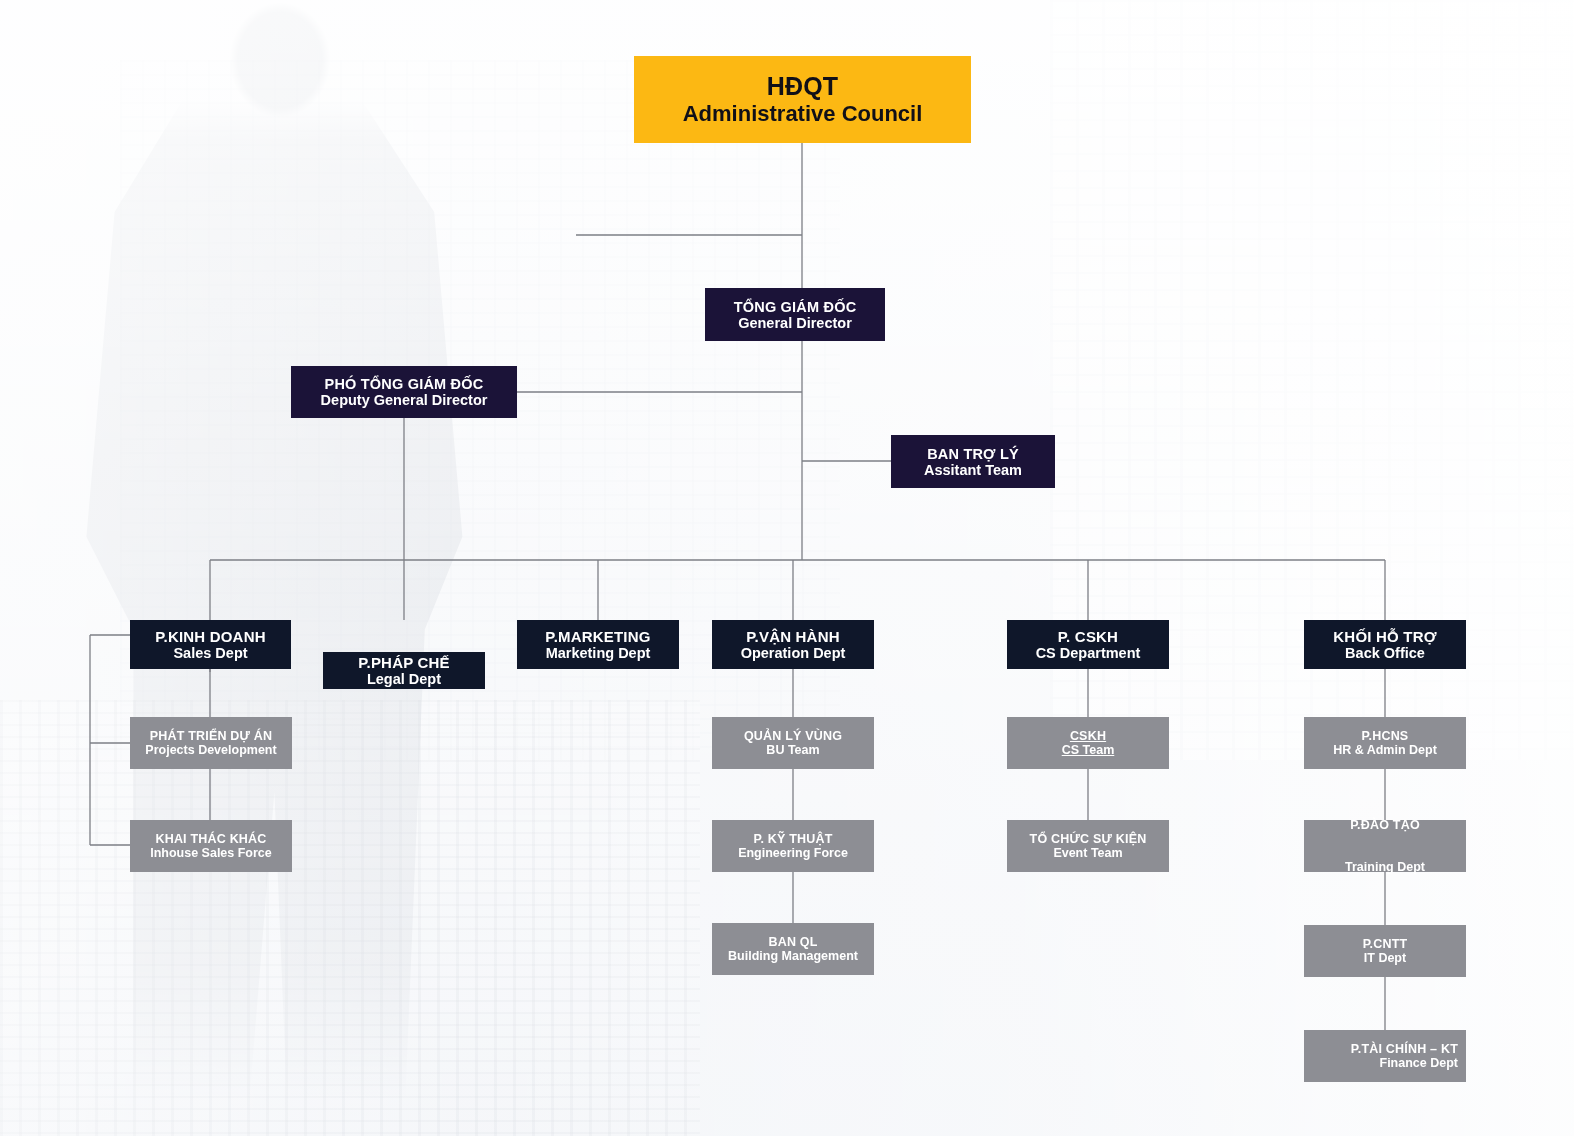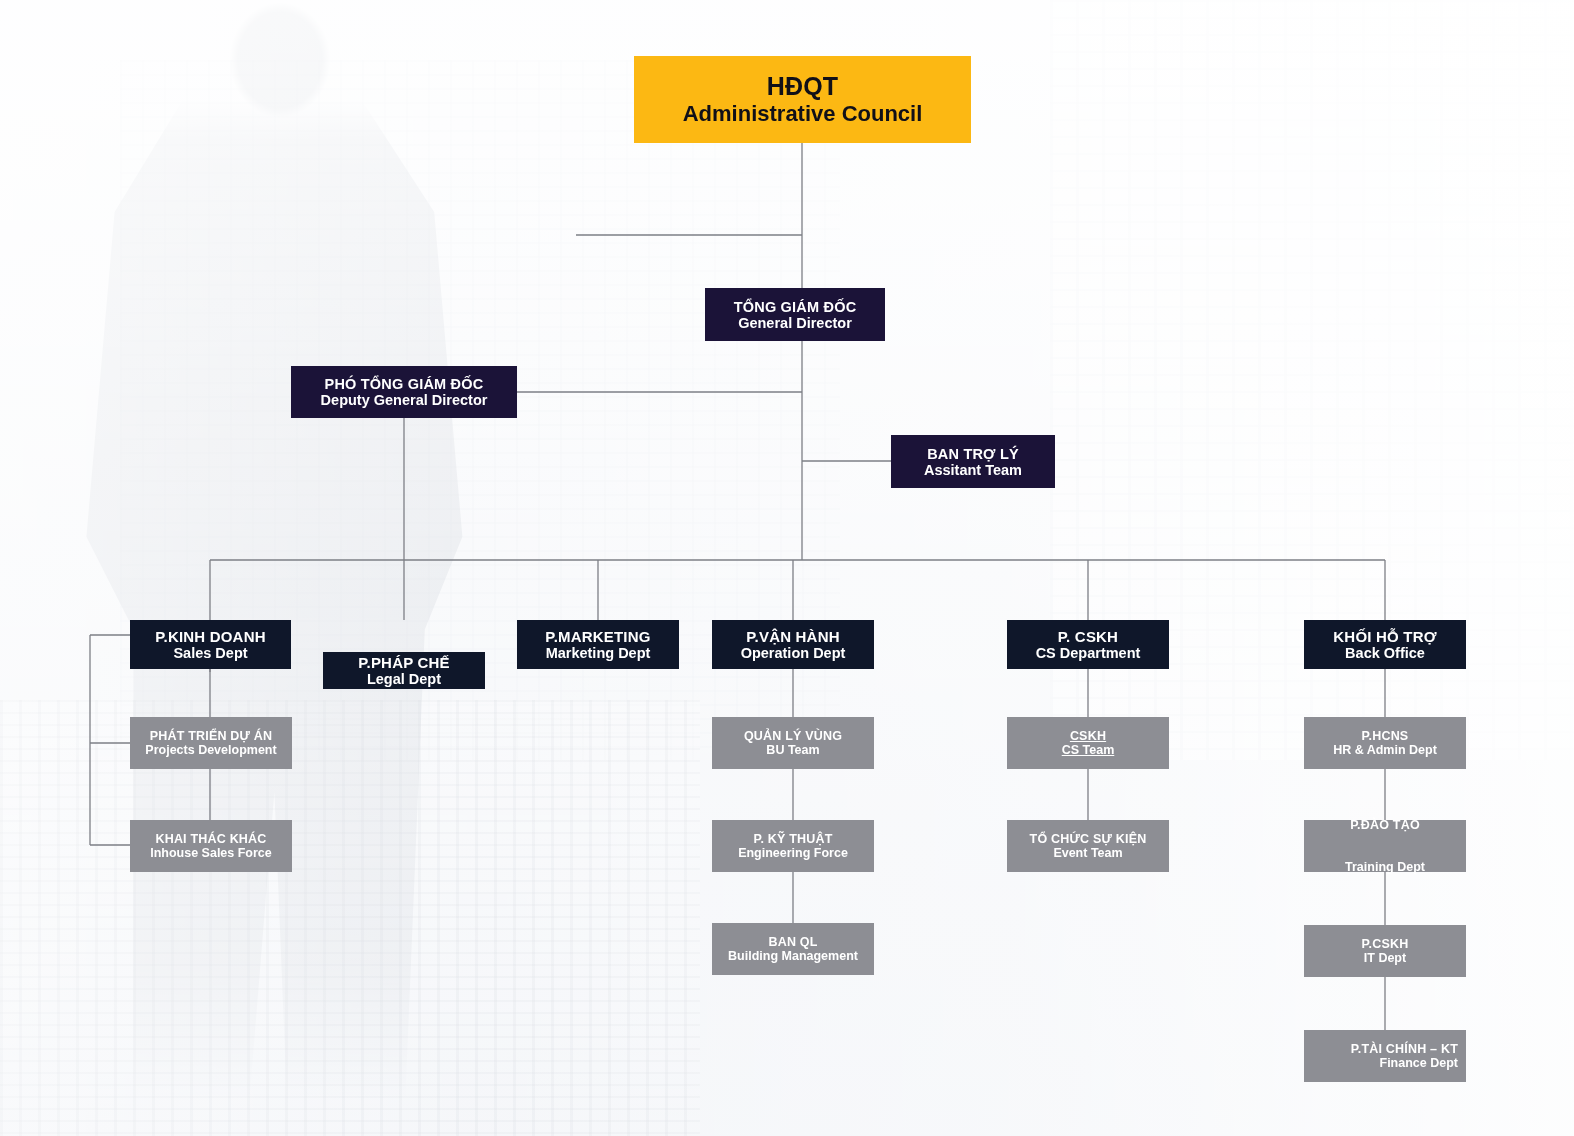--- a/index.html
+++ b/index.html
@@ -230,21 +230,21 @@
 
   <div class="node n-grey t-sub" style="left:1304px;top:717px;width:162px;height:52px;">
     <div class="l1">P.HCNS</div>
     <div class="l2">HR &amp; Admin Dept</div>
   </div>
   <div class="node n-grey t-sub" style="left:1304px;top:820px;width:162px;height:52px;gap:28px;">
     <div class="l1">P.ĐÀO TẠO</div>
     <div class="l2">Training Dept</div>
   </div>
   <div class="node n-grey t-sub" style="left:1304px;top:925px;width:162px;height:52px;">
-    <div class="l1">P.CSKH</div>
+    <div class="l1">P.CNTT</div>
     <div class="l2">IT Dept</div>
   </div>
   <div class="node n-grey t-sub" style="left:1304px;top:1030px;width:162px;height:52px;align-items:flex-end;">
     <div class="l1">P.TÀI CHÍNH – KT</div>
     <div class="l2">Finance Dept</div>
   </div>
 
 </div>
 
 </body></html>

